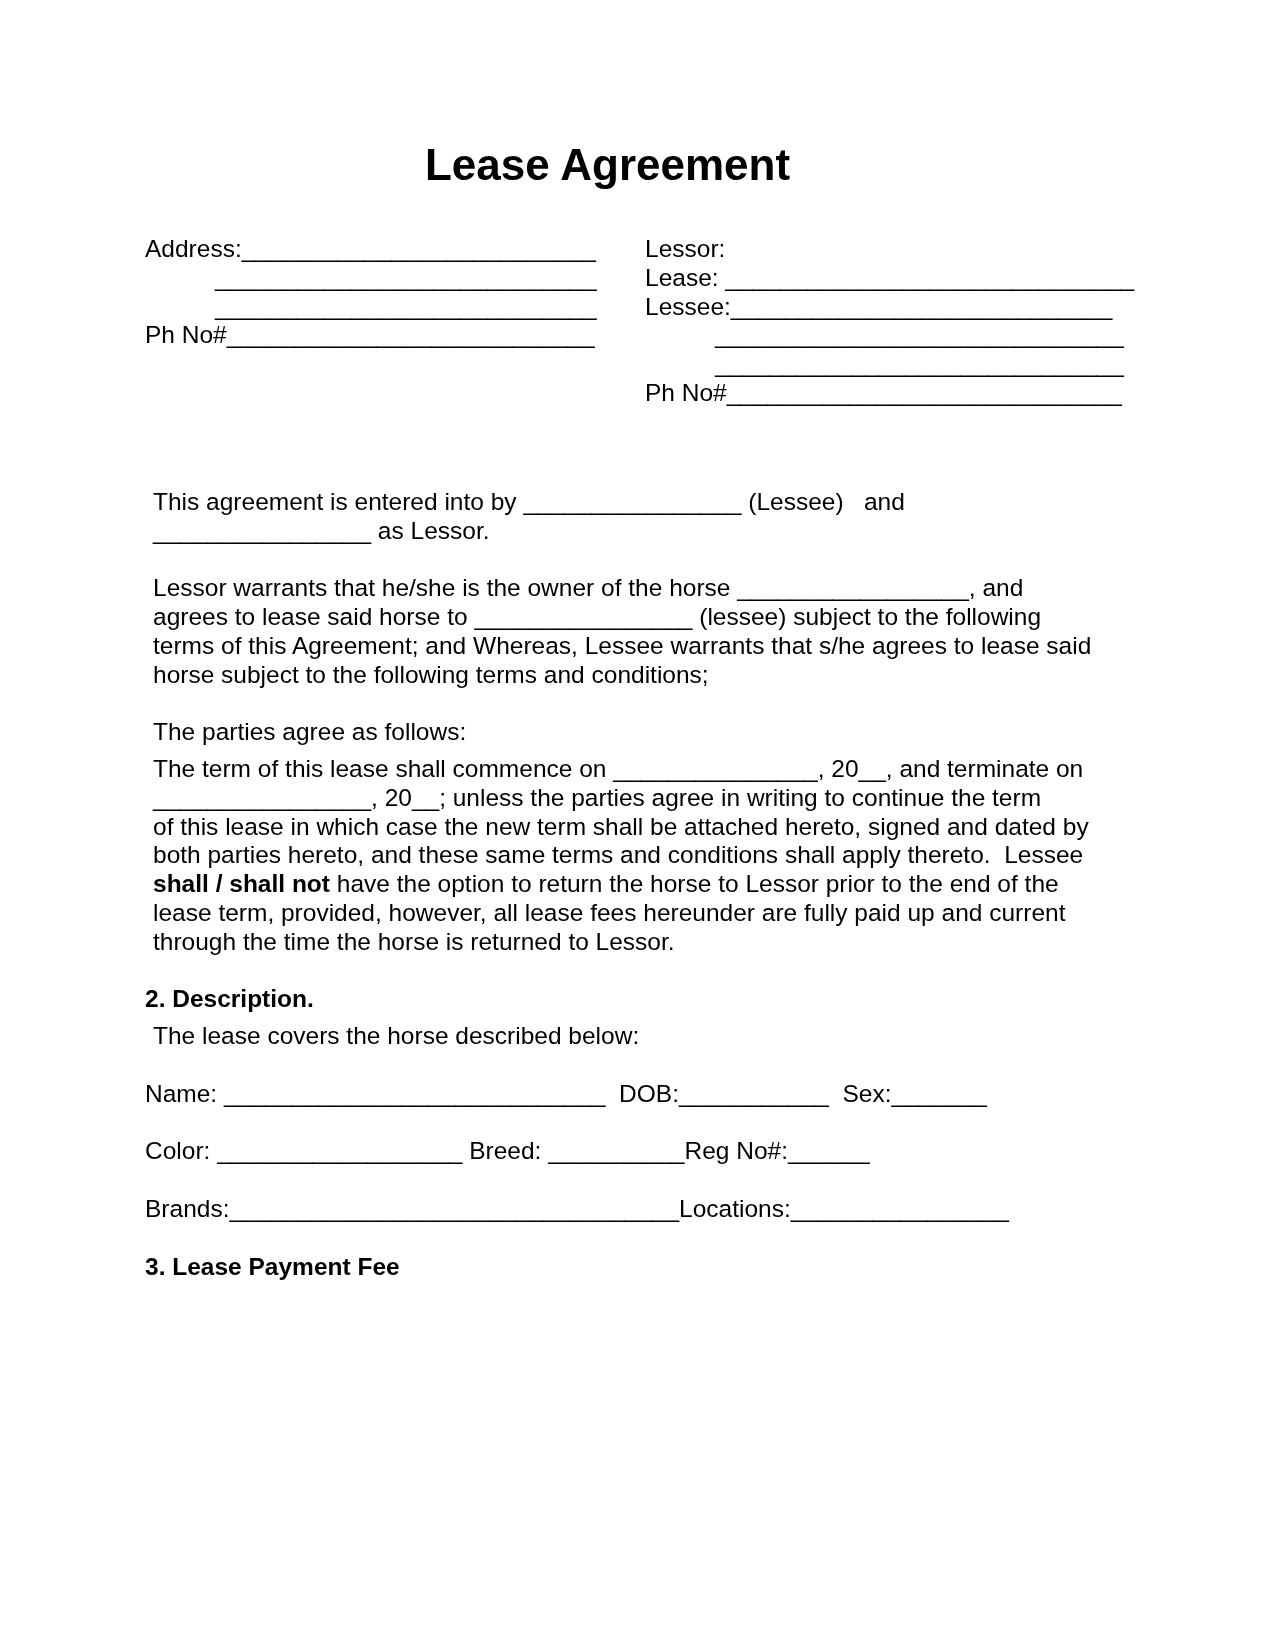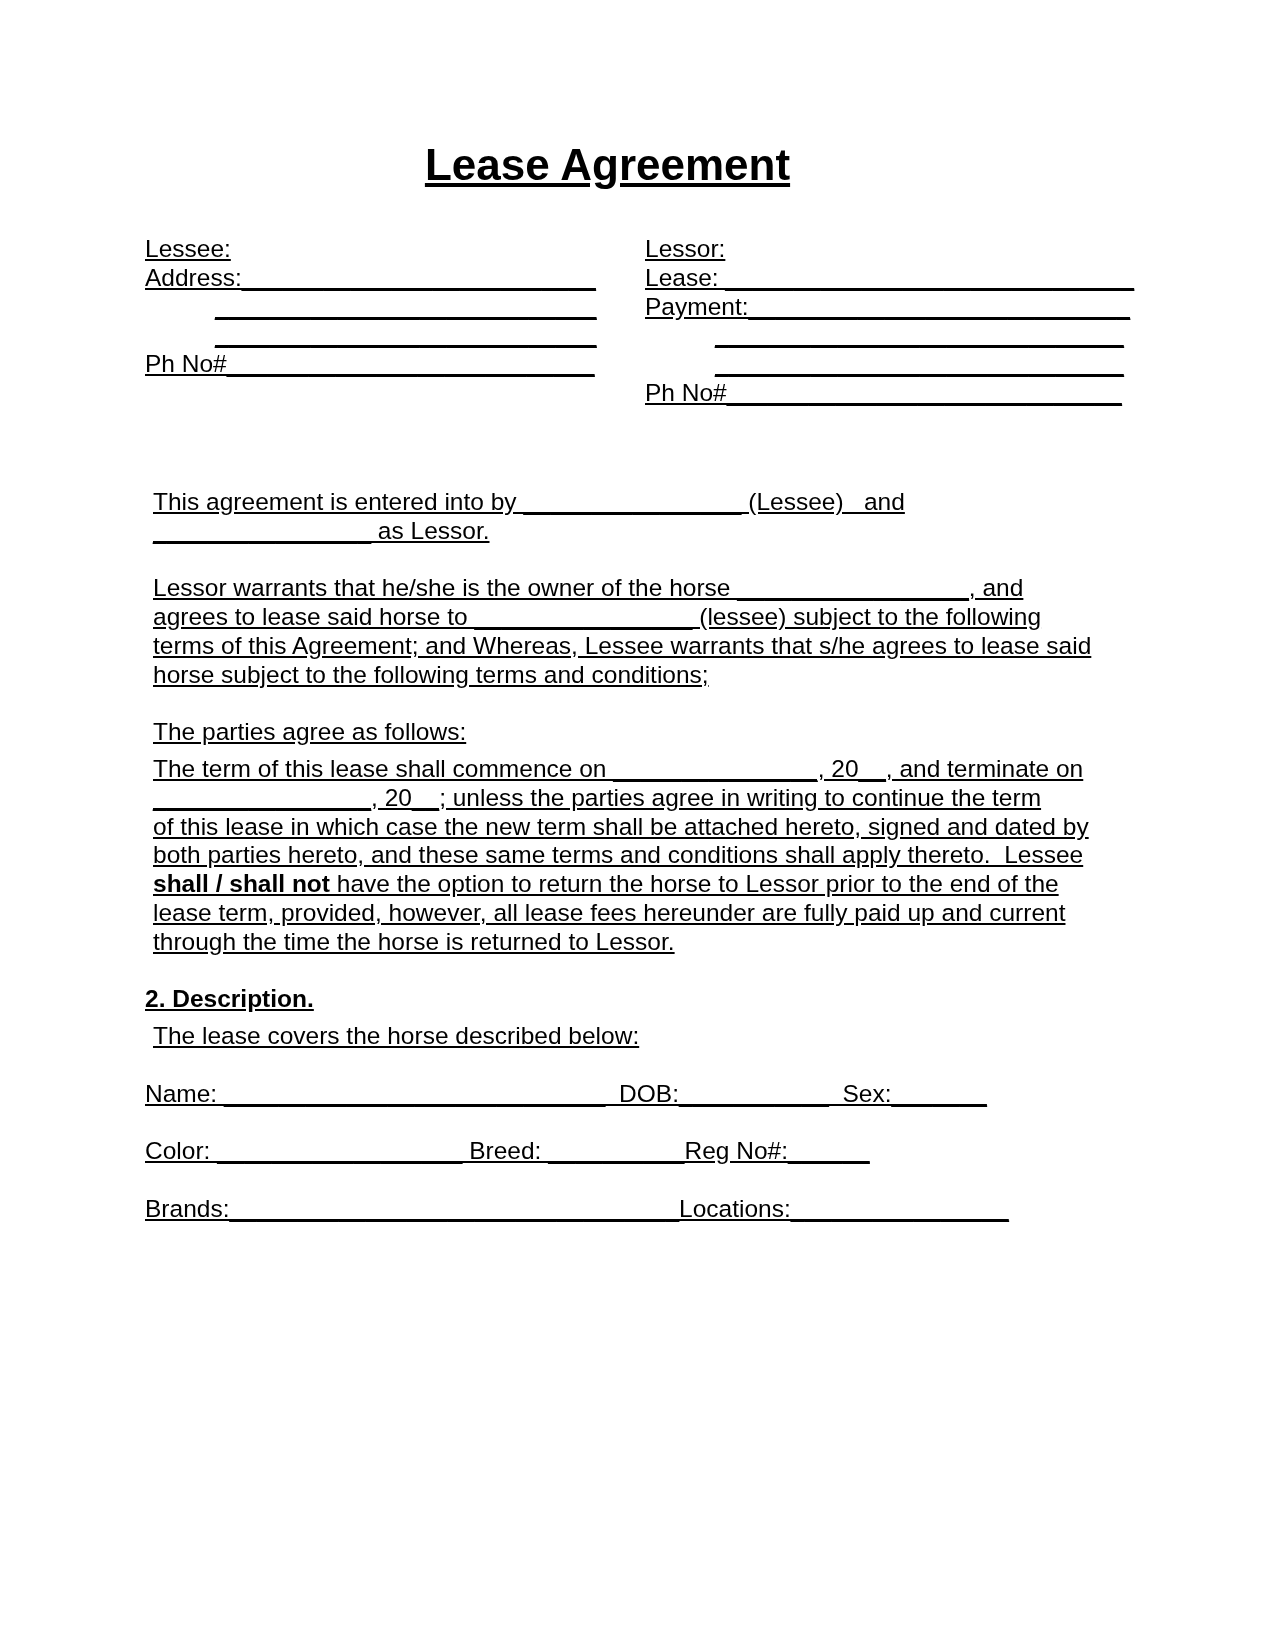--- a/index.html
+++ b/index.html
@@ -7,21 +7,21 @@
     position:relative;
     width:1275px; height:1650px;
     margin:0 auto;
     background:#ffffff;
     font-family:"Liberation Sans","DejaVu Sans",sans-serif;
     font-size:24.5px;
     line-height:28.8px;
     color:#000;
     overflow:hidden;
   }
-  .content { padding-left:145px; padding-right:130px;text-decoration:underline; }
+  .content { padding-left:145px; padding-right:130px; }
   .doc-title {
     margin:0;
     padding-top:140px;
     width:925px;
     text-align:center;
     font-size:44px;
     font-weight:bold;
     line-height:50px;
     white-space:pre;
   }
@@ -40,30 +40,29 @@
 </head>
 <body>
 
 <div class="page">
   <div class="content">
 
     <h1 class="doc-title">Lease Agreement</h1>
 
     <div class="party-columns">
       <div class="party-col-left">
-        <div class="party-row">Lessee:</div>
         <div class="party-row">Address:__________________________</div>
         <div class="party-row indent">____________________________</div>
         <div class="party-row indent">____________________________</div>
         <div class="party-row">Ph No#___________________________</div>
       </div>
       <div class="party-col-right">
         <div class="party-row">Lessor:</div>
         <div class="party-row">Lease: ______________________________</div>
-        <div class="party-row">Payment:____________________________</div>
+        <div class="party-row">Lessee:____________________________</div>
         <div class="party-row indent">______________________________</div>
         <div class="party-row indent">______________________________</div>
         <div class="party-row">Ph No#_____________________________</div>
       </div>
     </div>
 
     <p class="para mt-intro">This agreement is entered into by ________________ (Lessee)   and
 ________________ as Lessor.</p>
 
     <p class="para mt-1line">Lessor warrants that he/she is the owner of the horse _________________, and
@@ -83,15 +82,16 @@
 
     <div class="sec-heading mt-1line">2. Description.</div>
     <p class="para">The lease covers the horse described below:</p>
 
     <div class="form-line mt-1line">Name: ____________________________  DOB:___________  Sex:_______</div>
 
     <div class="form-line mt-1line">Color: __________________ Breed: __________Reg No#:______</div>
 
     <div class="form-line mt-1line">Brands:_________________________________Locations:________________</div>
 
+    <div class="sec-heading mt-1line">3. Lease Payment Fee</div>
 
   </div>
 </div>
 
 </body></html>

